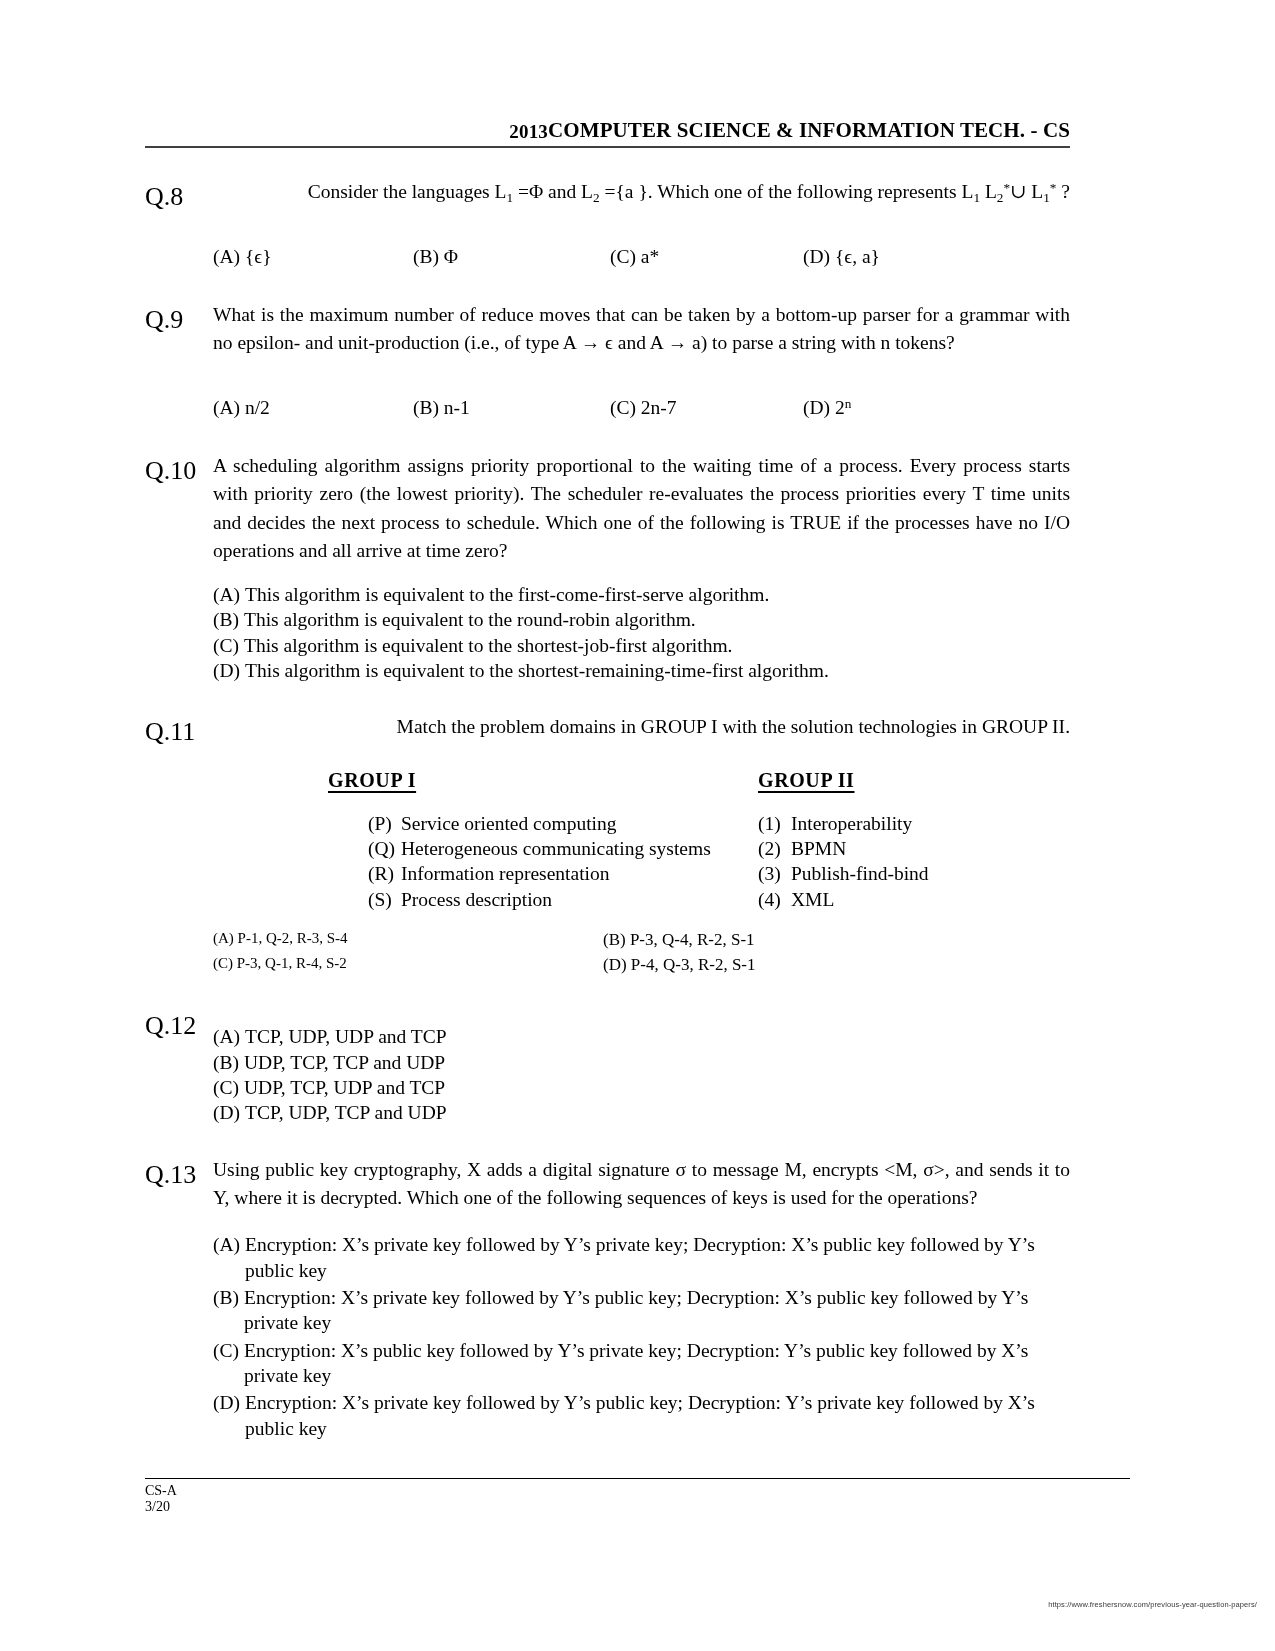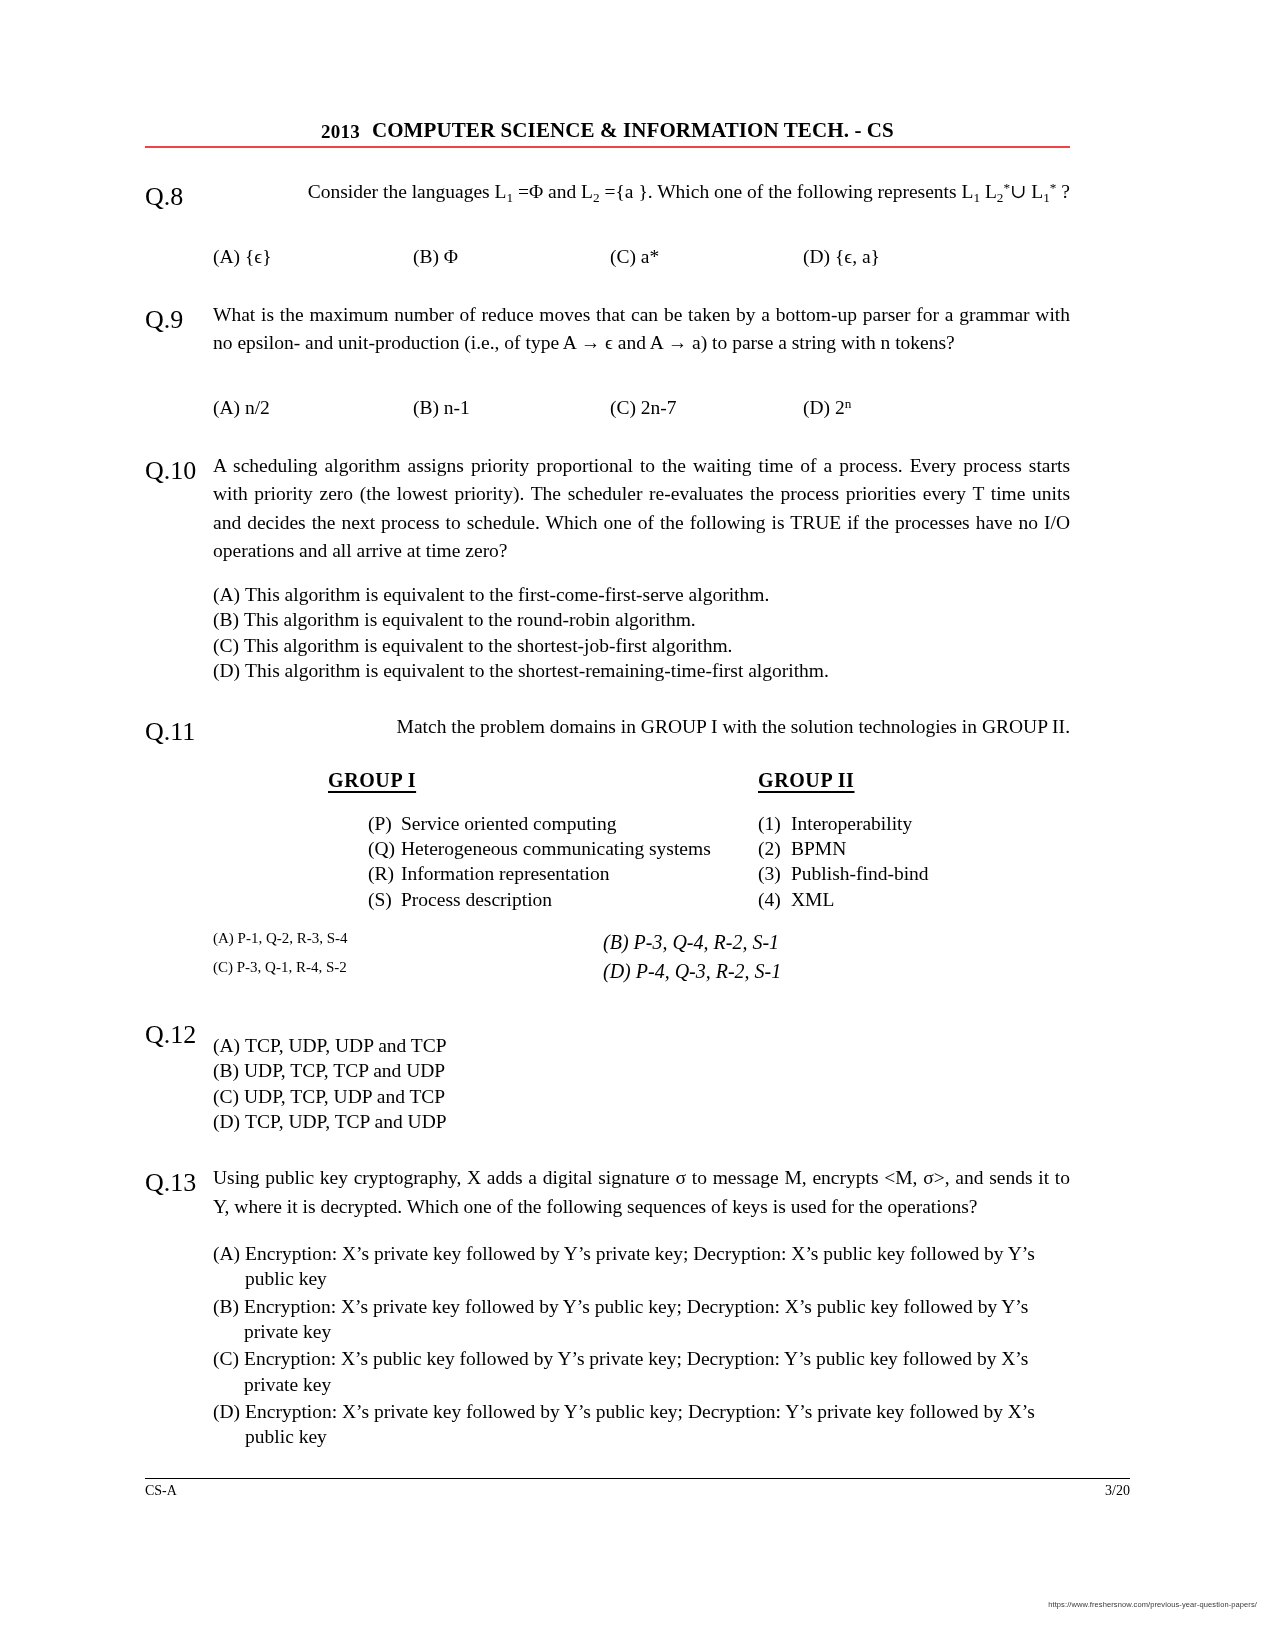--- a/index.html
+++ b/index.html
@@ -23,24 +23,23 @@
     position: absolute;
     left: 145px;
     top: 118px;
     width: 925px;
   }
 
   
   .page-header {
     display: flex;
     align-items: flex-end;
-    justify-content: center;
+    justify-content: flex-end;
     padding-bottom: 3px;
-    border-bottom: 2px solid #ef4444;
-    gap: 12px;
+    border-bottom: 2px solid #404040;
   }
   .header-year {
     font-weight: bold;
     font-size: 19px;
     letter-spacing: 0.2px;
   }
   .header-title {
     font-weight: bold;
     font-size: 21px;
     letter-spacing: 0.1px;
@@ -108,22 +107,21 @@
     display: flex;
     line-height: 1.45;
   }
   .opts-two-col .cell-left {
     width: 390px;
     flex: 0 0 390px;
     font-size: 15px;
   }
   .opts-two-col .cell-right {
     flex: 1 1 auto;
-    font-size: 20px;
-    font-style: italic;
+    font-size: 17px;
   }
 
   
   .group-area {
     margin-top: 24px;
   }
   .group-heads {
     display: flex;
     padding-left: 115px;
   }
@@ -166,20 +164,21 @@
   .page-footer {
     position: absolute;
     left: 145px;
     right: 145px;
     top: 1478px;
     border-top: 1.5px solid #000;
     padding-top: 4px;
     display: flex;
     justify-content: space-between;
     font-size: 14px;
+    flex-direction: column;
   }
   .watermark {
     position: absolute;
     right: 18px;
     top: 1600px;
     font-family: "Liberation Sans", sans-serif;
     font-size: 7.5px;
     color: #3a3a3a;
     letter-spacing: 0.1px;
   }

